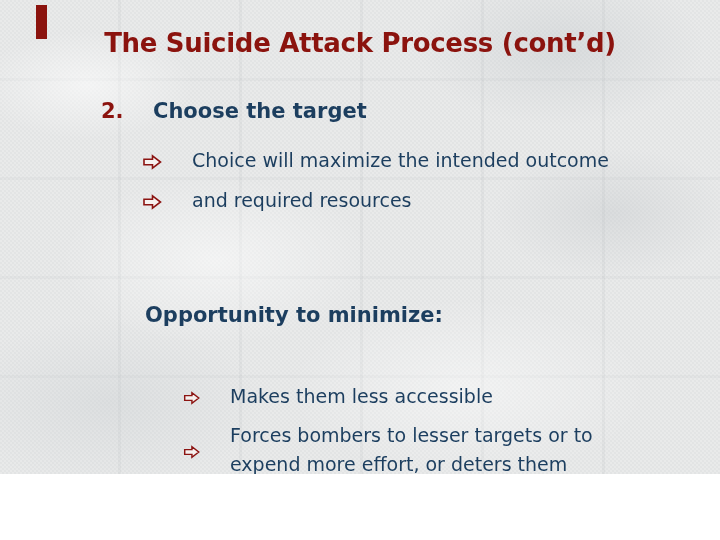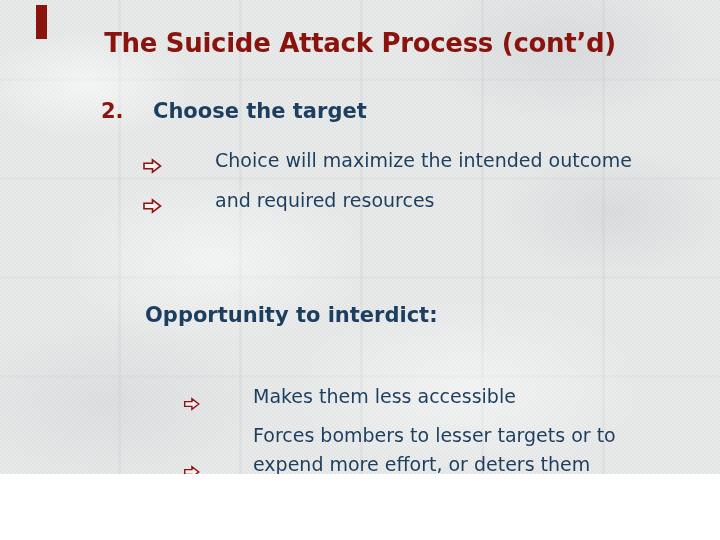--- a/index.html
+++ b/index.html
@@ -29,21 +29,21 @@
     position:absolute;left:0;right:0;top:28px;margin:0;
     text-align:center;white-space:nowrap;
     font-size:26px;font-weight:bold;letter-spacing:-0.3px;
     color:#8b130e;
   }
   .numbered{
     position:absolute;left:93px;top:99px;
     font-size:21px;font-weight:bold;color:#1c3e5f;margin-left:8px;
   }
   .numbered .num{display:inline-block;width:52px;color:#8b130e;}
-  .bullet-row{position:absolute;display:flex;align-items:flex-end;gap:23px;}
+  .bullet-row{position:absolute;display:flex;align-items:center;}
   .bullet-row .arrow{flex:0 0 auto;margin-top:3px;}
   .bullet-text{color:#1c3e5f;font-size:19px;line-height:27px;}
   .row-b1{left:142px;top:147px;}
   .row-b1 .bullet-text{margin-left:30px;width:500px;}
   .row-b2{left:142px;top:187px;}
   .row-b2 .bullet-text{margin-left:30px;width:500px;}
   .interdict-heading{
     position:absolute;left:145px;top:303px;margin:0;
     font-size:21px;font-weight:bold;color:#1c3e5f;
   }
@@ -83,21 +83,21 @@
 
   <div class="bullet-row row-b2">
     <svg class="arrow" width="20" height="16" viewBox="0 0 20 16">
       <path d="M2 5.2 H10.5 V1.8 L18.5 8 L10.5 14.2 V10.8 H2 Z" fill="rgba(248,243,241,0.9)" stroke="#8c1412" stroke-width="1.6"></path>
     </svg>
     <div class="bullet-text">
       <div>and required resources</div>
     </div>
   </div>
 
-  <h2 class="interdict-heading">Opportunity to interdict:</h2>
+  <h2 class="interdict-heading">Opportunity to minimize:</h2>
 
 
   <div class="bullet-row row-s1">
     <svg class="arrow" width="17" height="14" viewBox="0 0 20 16">
       <path d="M2 5.2 H10.5 V1.8 L18.5 8 L10.5 14.2 V10.8 H2 Z" fill="rgba(248,243,241,0.9)" stroke="#8c1412" stroke-width="1.7"></path>
     </svg>
     <div class="bullet-text">
       <div>Makes them less accessible</div>
     </div>
   </div>

